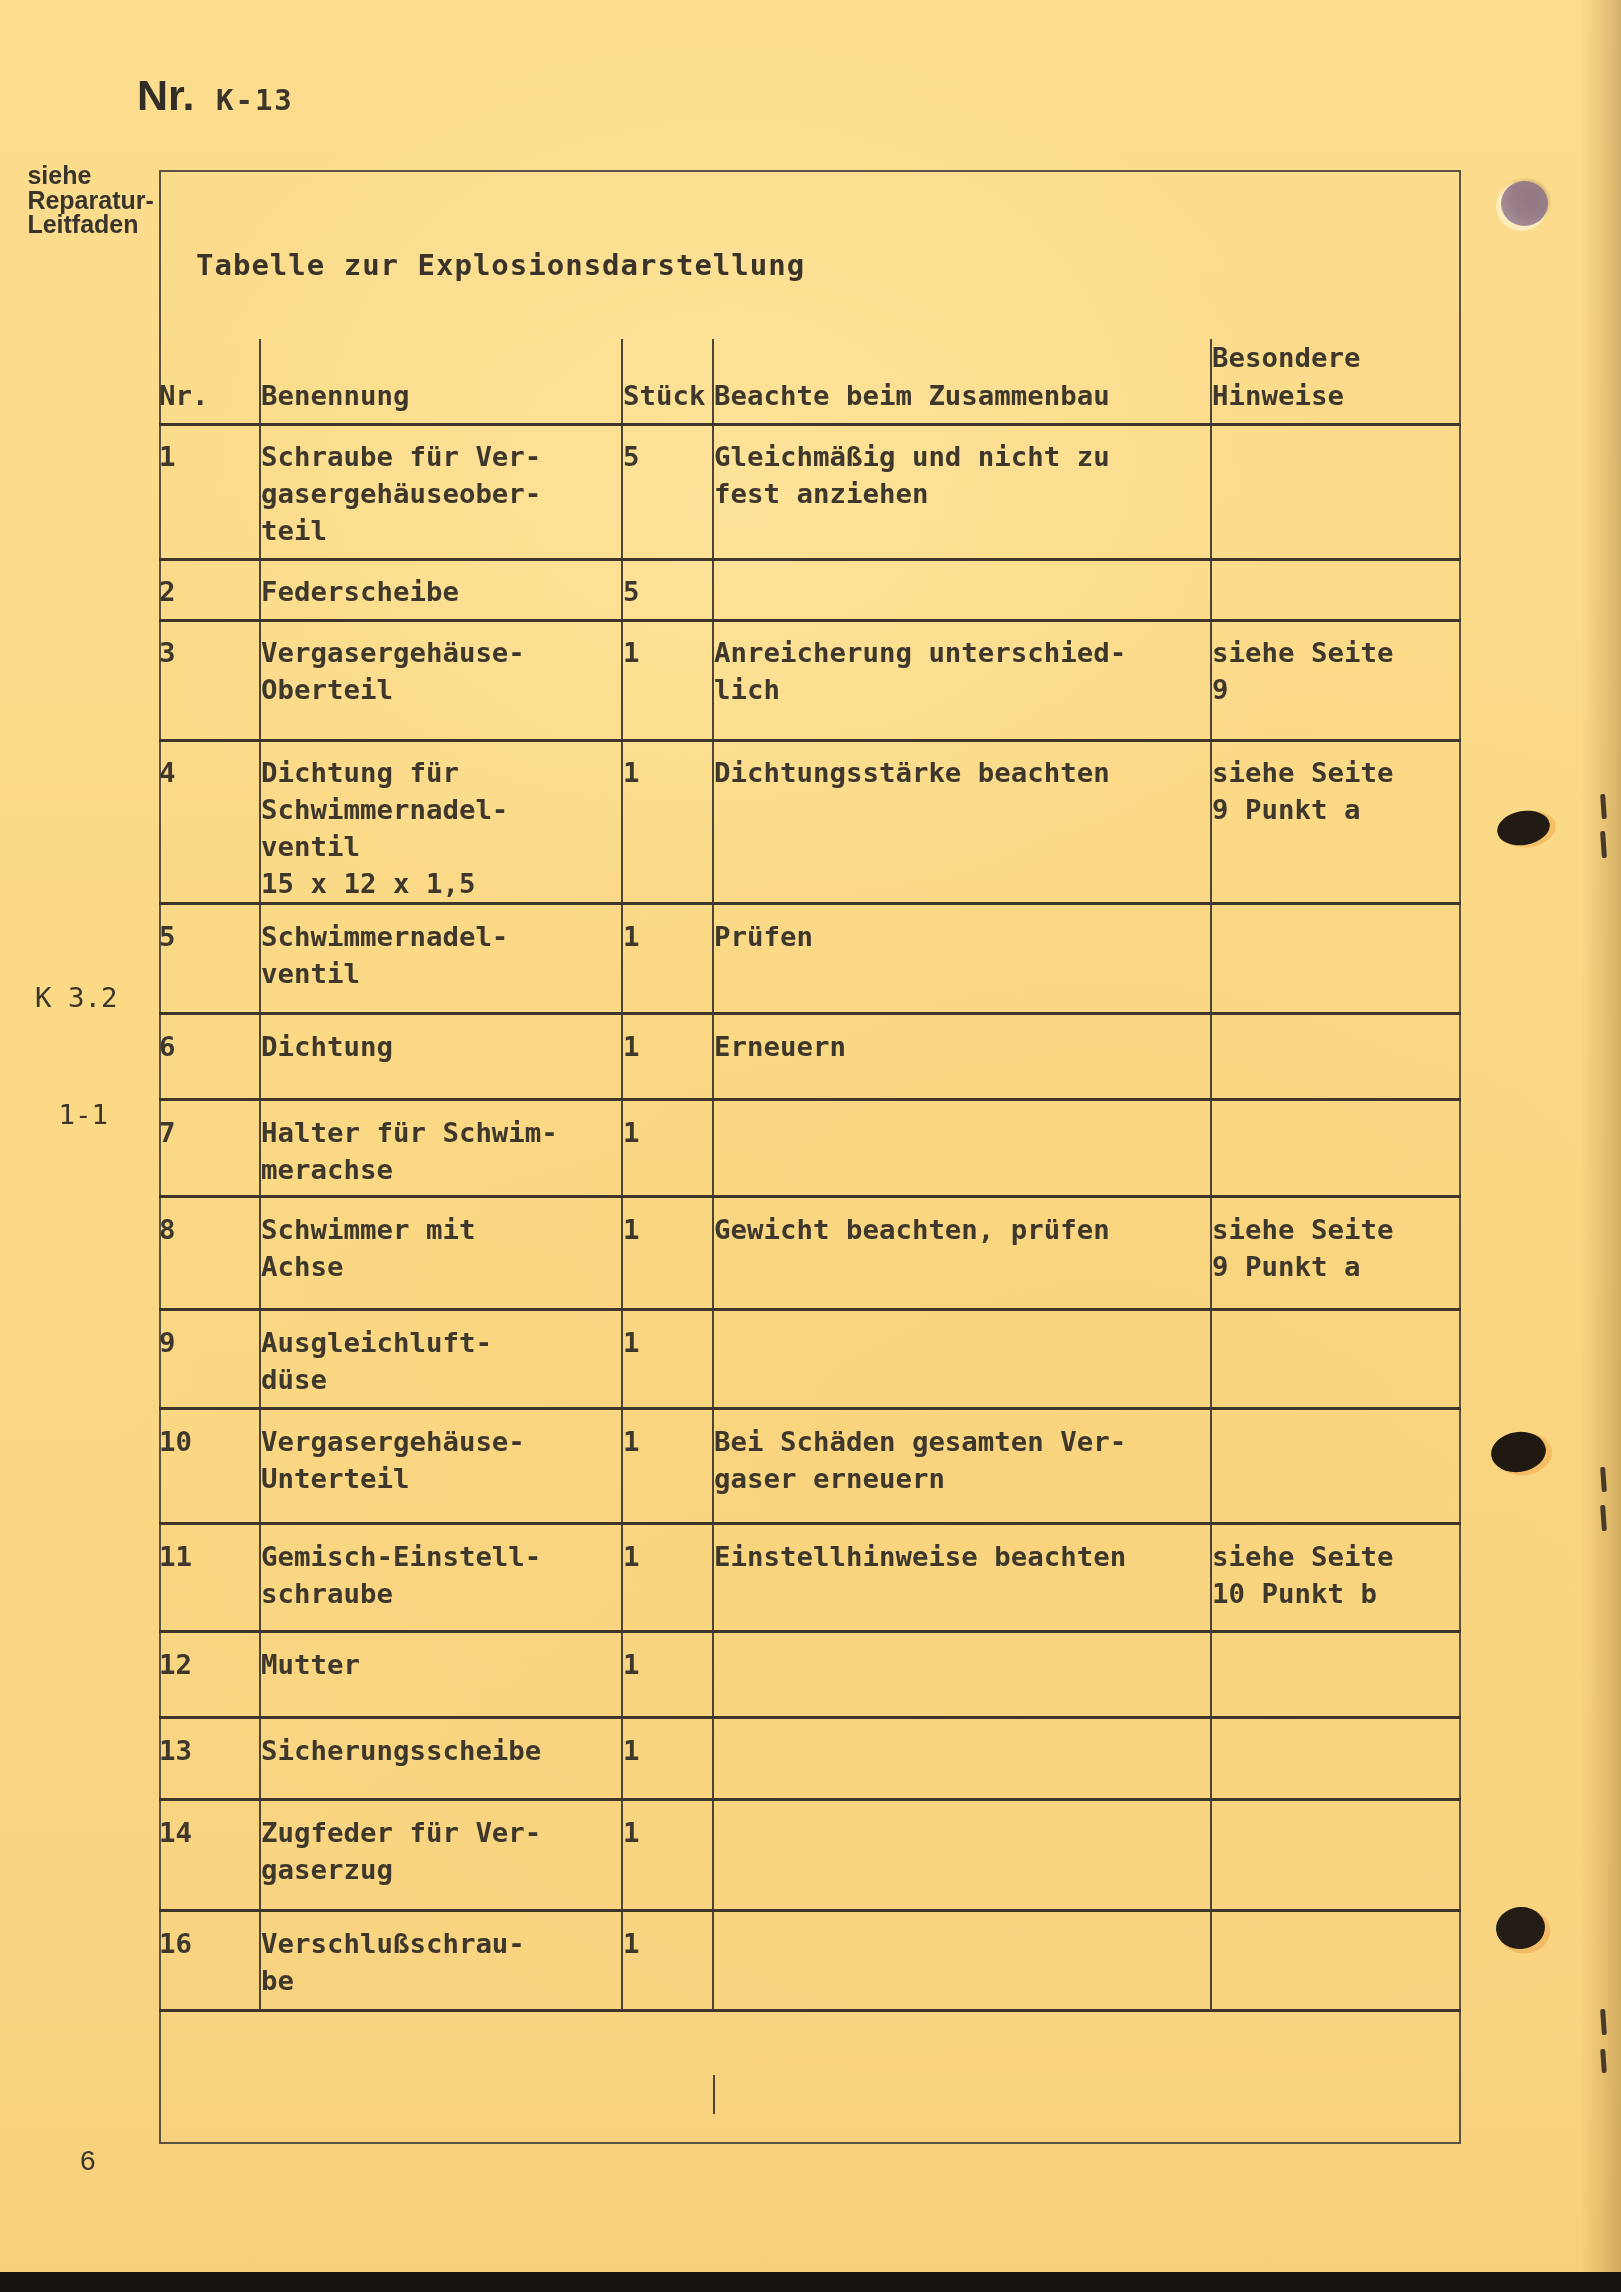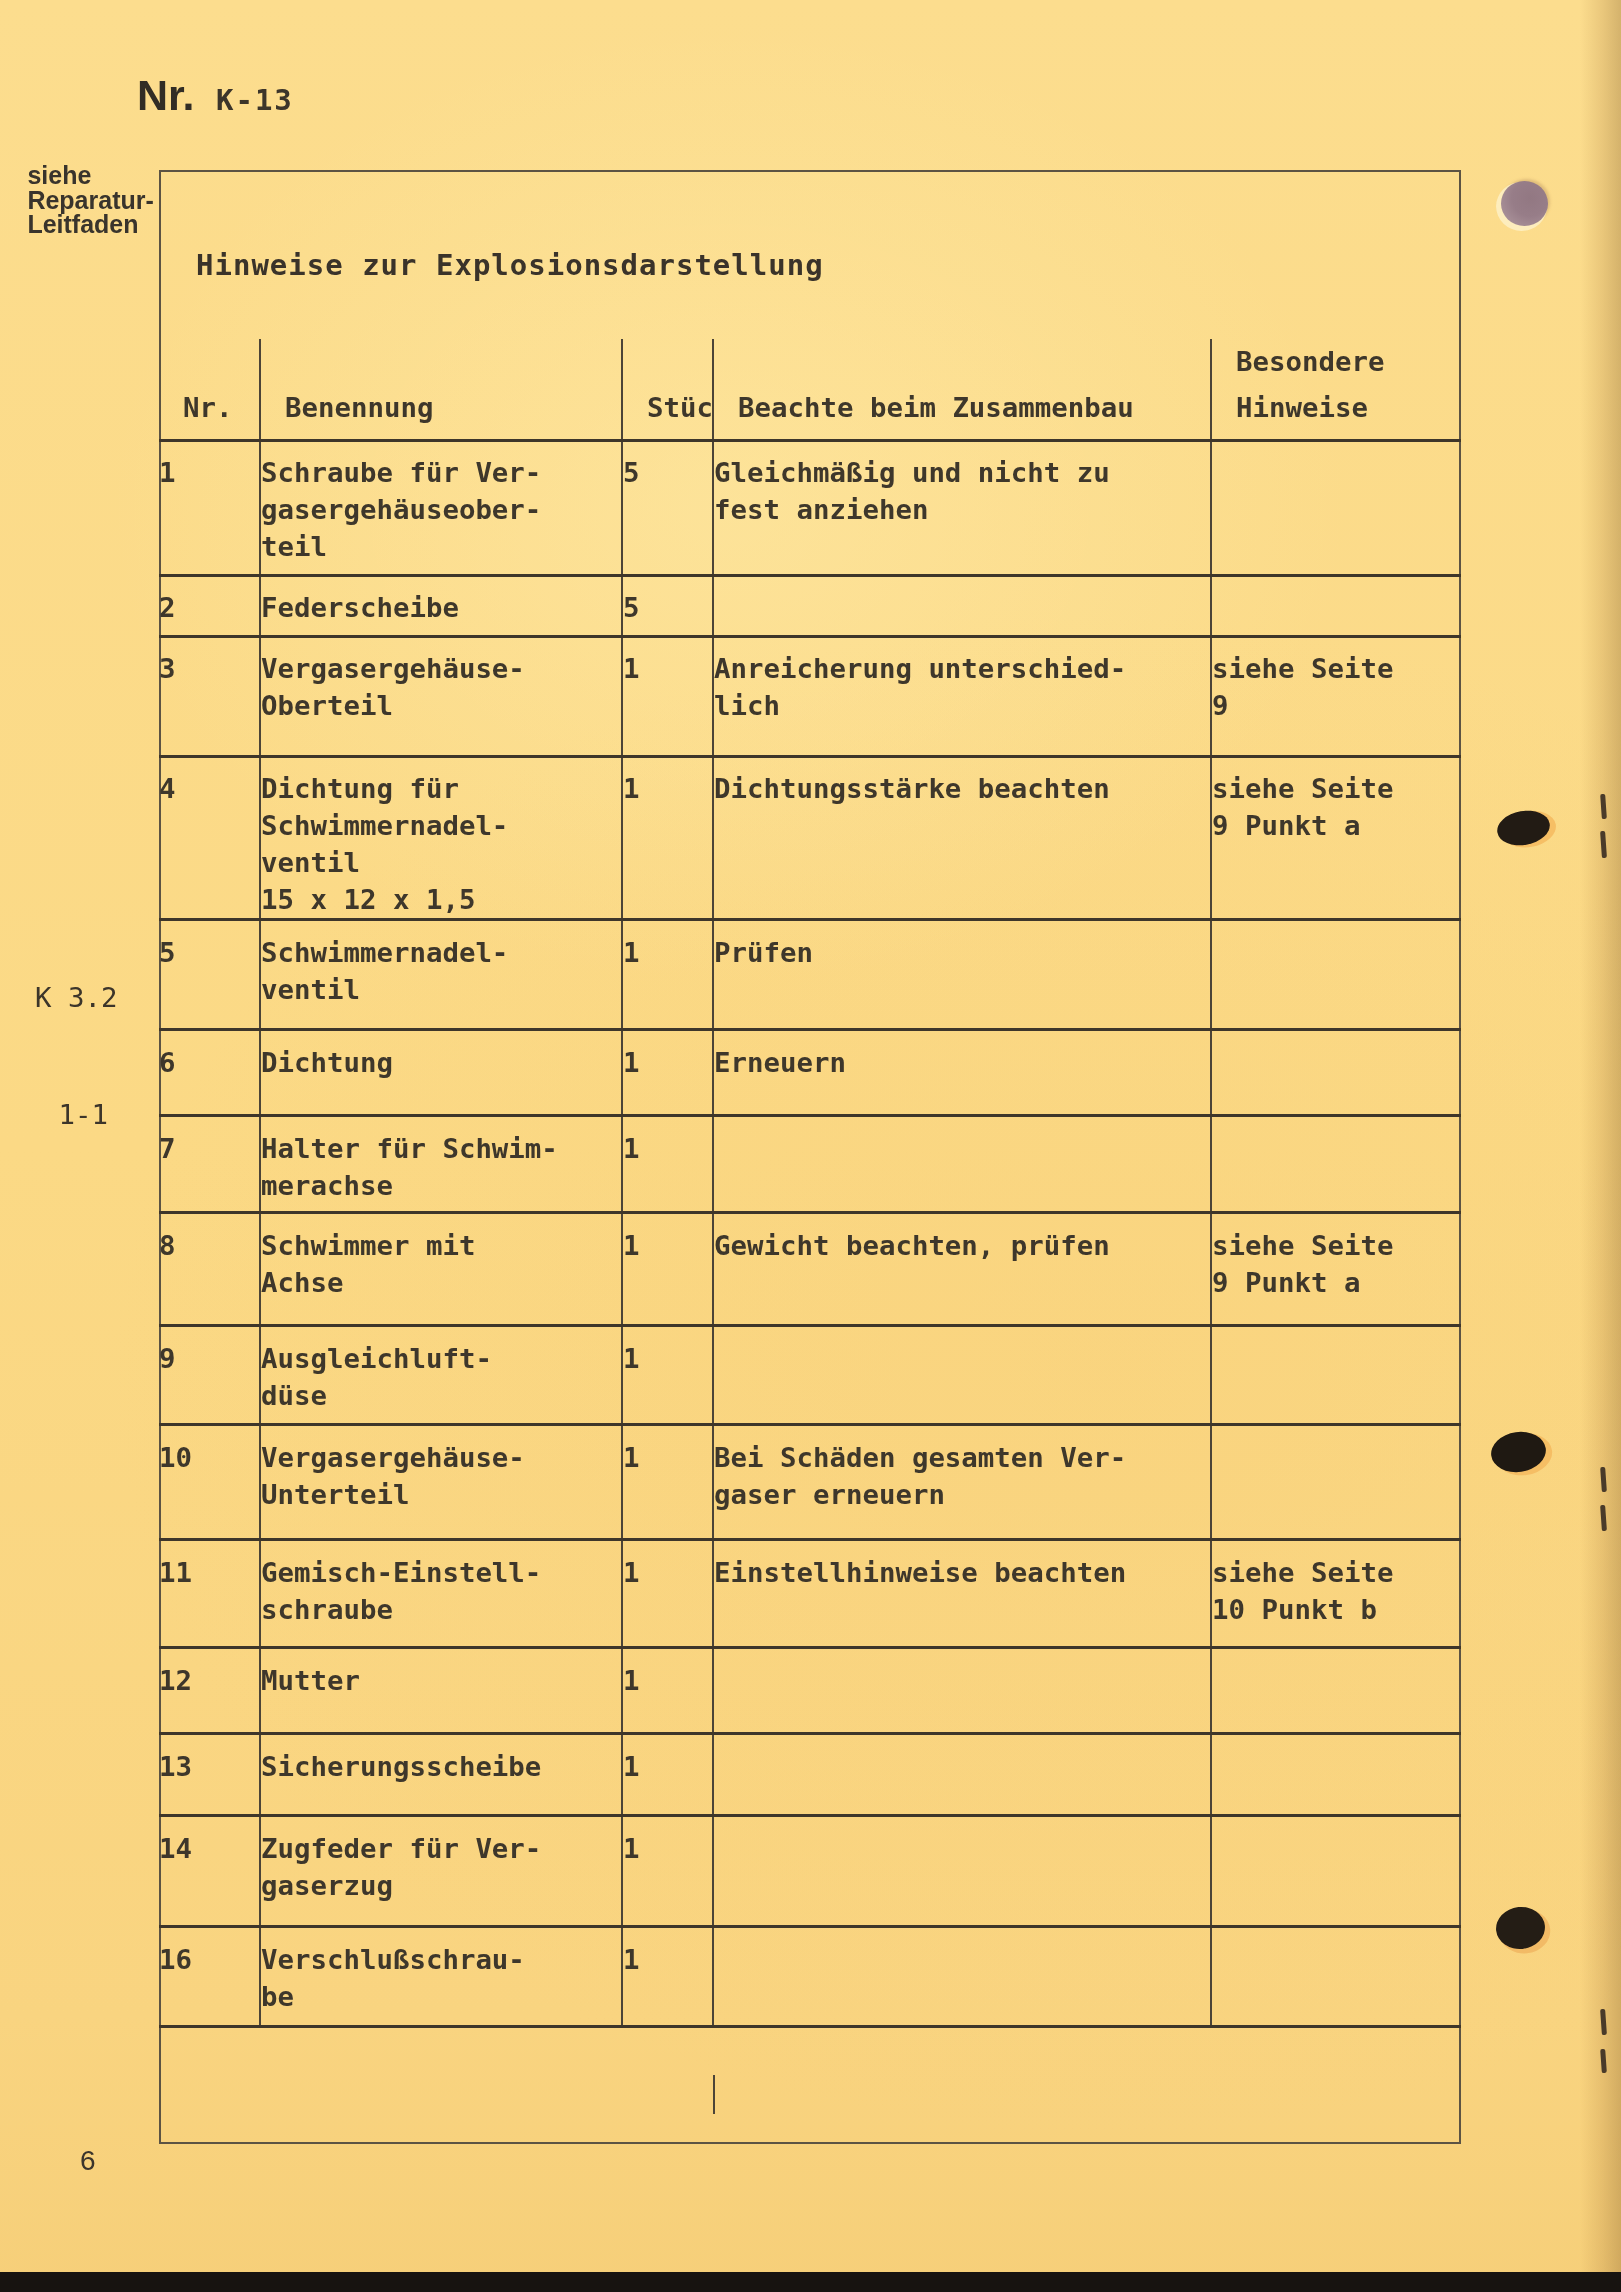--- a/index.html
+++ b/index.html
@@ -40,21 +40,21 @@
   table.grid td,table.grid th{
     padding:0;margin:0;vertical-align:top;text-align:left;
     white-space:pre-line;overflow:hidden;font-weight:bold;
   }
   th.c-nr,td.c-nr{border-right:2px solid #4c4437;padding-left:41px;}
   th.c-ben,td.c-ben{border-right:2px solid #4c4437;padding-left:31px;}
   th.c-stk,td.c-stk{border-right:2px solid #4c4437;padding-left:21.6px;}
   th.c-bea,td.c-bea{border-right:2px solid #4c4437;padding-left:19.6px;}
   th.c-hin,td.c-hin{padding-left:25.5px;}
   tr.hdr{height:74px;}
-  tr.hdr th{vertical-align:bottom;padding-bottom:7.8px;line-height:46px;border-bottom:3.9px solid #3e362a;padding-left:24px;}
+  tr.hdr th{vertical-align:bottom;padding-bottom:7.8px;line-height:38px;border-bottom:3.9px solid #3e362a;}
   tr.row td{border-bottom:3.9px solid #3e362a;padding-top:12.7px;}
   .v3-tail{position:absolute;left:552px;top:1903px;width:2px;height:39px;background:#4c4437;}
   
   .hole{position:absolute;border-radius:50%;}
   .hole-1{left:1501px;top:181px;width:47px;height:45px;
     background:radial-gradient(circle at 62% 38%, #84697242 0%, #977d88 45%, #a78f97 78%, #b7a0a6 100%);
     background-color:#977d88;
     box-shadow:-2.9px 2.9px 0 2px rgba(254,243,205,.75), 2px -2px 2.9px rgba(190,150,100,.45);}
   .hole-2{left:1497px;top:811px;width:53px;height:34px;transform:rotate(-10deg);background:#221b14;
     box-shadow:4.9px 2px 0 1px rgba(244,186,95,.85);}
@@ -82,21 +82,21 @@
   <div class="margin-note">siehe
 Reparatur-
 Leitfaden</div>
 
   <div class="margin-ref">
     <div>K 3.2</div>
     <div class="l2">1-1</div>
   </div>
 
   <div class="frame">
-    <div class="table-title">Hinweise zur Explosionsdarstellung</div>
+    <div class="table-title">Tabelle zur Explosionsdarstellung</div>
 
     <table class="grid">
       <colgroup>
         <col style="width:101px">
           <col style="width:362px">
           <col style="width:91px">
           <col style="width:498px">
           <col style="width:250px">
       </colgroup>
       <thead>

